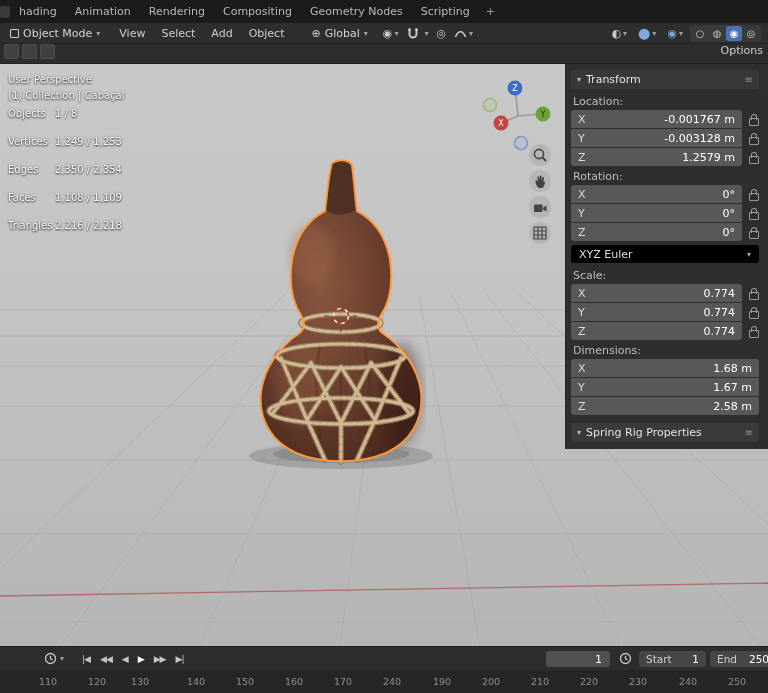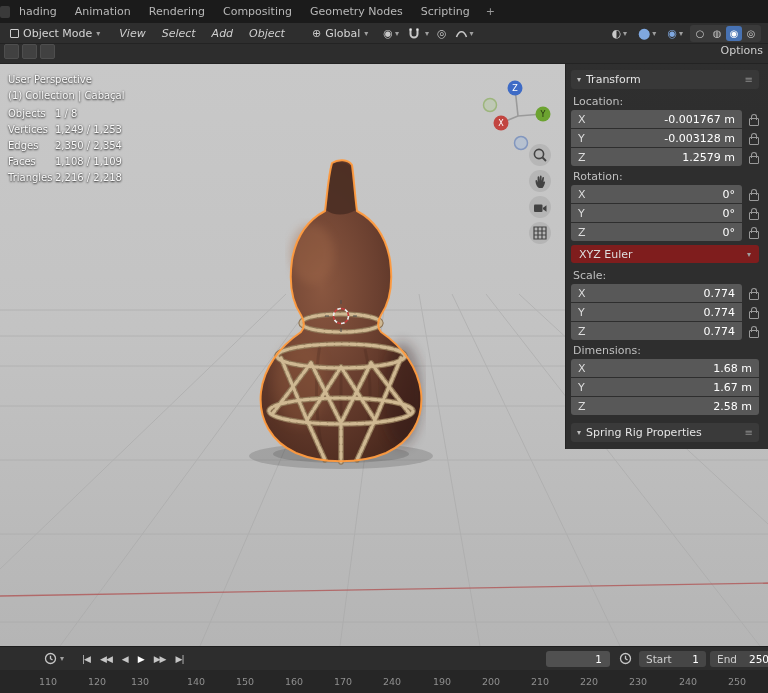--- a/index.html
+++ b/index.html
@@ -11,60 +11,60 @@
   .app-icon { width:10px; height:12px; margin-left:0; background:#3a3a3a; border-radius:2px; flex:0 0 auto; }
   .tab { padding:5px 9px; line-height:23px; color:#b8b8b8; font-size:11px; white-space:nowrap; }
   .tab.plus { color:#9a9a9a; padding:0 7px; }
 
   
   .hdr { position:absolute; top:23px; left:0; right:0; height:21px; background:#2e2e2e; border-bottom:1px solid #232323; display:flex; align-items:center; padding:0 5px; }
   .chip { display:flex; align-items:center; gap:4px; padding:0 5px; height:18px; border-radius:3px; color:#d4d4d4; white-space:nowrap; }
   .cube-icon { width:9px; height:9px; border:1.2px solid #cfcfcf; border-radius:1px; display:inline-block; }
   .chev { font-size:8px; color:#9f9f9f; }
   .menus { display:flex; margin-left:6px; }
-  .menu { padding:0 8px; line-height:21px; color:#cfcfcf;font-style:italic; }
+  .menu { padding:0 8px; line-height:21px; color:#cfcfcf; }
   .glyph { font-size:11px; color:#c8c8c8; }
   .iconbtn { display:flex; align-items:center; gap:2px; padding:0 4px; height:18px; border-radius:3px; }
   .rightcluster { margin-left:auto; display:flex; align-items:center; gap:3px; padding-right:2px; }
   .pill { display:flex; align-items:center; gap:1px; background:#3a3a3a; border-radius:3px; padding:0 2px; height:17px; }
   .sphbtn { width:16px; height:15px; display:flex; align-items:center; justify-content:center; border-radius:3px; font-size:10px; color:#c6c6c6; }
   .sphbtn.active { background:#4772b3; color:#fff; }
   .blueglyph { color:#7fa8e0; }
 
   
   .toolhdr { position:absolute; top:44px; left:0; right:0; height:20px; background:#2d2d2d; border-bottom:1px solid #232323; display:flex; align-items:flex-start; padding:0 4px; }
   .ticon { width:15px; height:15px; background:#414141; border:1px solid #4e4e4e; border-radius:2px; margin-right:3px; }
   .opts { margin-left:auto; color:#cfcfcf; padding-right:1px; white-space:nowrap; }
 
   
   .viewport { position:absolute; top:64px; left:0; width:768px; height:582px; background:linear-gradient(180deg,#c8c8c8 0%,#c3c3c3 45%,#b5b5b5 100%); overflow:hidden; }
   .scene { position:absolute; left:0; top:0; }
   .ovl { position:absolute; left:8px; color:#fafafa; font-size:10px; text-shadow:0 1px 2px rgba(40,40,40,.95), 0 0 2px rgba(40,40,40,.5); white-space:nowrap; }
-  .stats { position:absolute; left:8px; top:44px; display:grid; grid-template-columns:47px auto; row-gap:5px; font-size:10px; color:#fafafa; text-shadow:0 1px 2px rgba(40,40,40,.95), 0 0 2px rgba(40,40,40,.5); }
+  .stats { position:absolute; left:8px; top:44px; display:grid; grid-template-columns:47px auto; row-gap:17px; font-size:10px; color:#fafafa; text-shadow:0 1px 2px rgba(40,40,40,.95), 0 0 2px rgba(40,40,40,.5); }
   .gizmo { position:absolute; left:468px; top:6px; }
   .vbtn { position:absolute; left:529px; width:22px; height:22px; border-radius:50%; background:rgba(110,110,110,.18); display:flex; align-items:center; justify-content:center; }
 
   
   .npanel { position:absolute; top:64px; right:0; width:203px; background:rgba(41,41,41,.97); border-left:1px solid #242424; padding:6px 9px 7px 5px; }
   .panelhdr { height:19px; background:#383838; border-radius:3px; display:flex; align-items:center; gap:5px; padding:0 6px; color:#e3e3e3; margin-bottom:2px; }
   .panelhdr .title { flex:1; font-size:11px; }
   .panelhdr .chevp { font-size:8px; color:#bdbdbd; }
   .panelhdr .drag { color:#8a8a8a; font-size:10px; }
   .sectlabel { height:19px; line-height:22px; color:#bfbfbf; padding-left:2px; }
   .fgroup { display:flex; flex-direction:column; gap:1px; }
   .rowline { display:flex; align-items:center; gap:6px; }
   .frow { flex:1; height:18px; background:#585858; display:flex; align-items:center; padding:0 7px; }
   .fgroup .rowline:first-child .frow { border-radius:3px 3px 0 0; }
   .fgroup .rowline:last-child .frow { border-radius:0 0 3px 3px; }
   .axis { color:#dcdcdc; width:13px; }
   .val { flex:1; text-align:right; color:#fff; }
   .lock { position:relative; width:11px; height:11px; flex:0 0 11px; }
   .lock::after { content:""; position:absolute; left:1px; top:4.5px; width:8px; height:5.5px; border:1px solid #9a9a9a; border-radius:1px; }
   .lock::before { content:""; position:absolute; left:2.8px; top:0.5px; width:4.5px; height:4.5px; border:1px solid #9a9a9a; border-bottom:none; border-radius:3px 3px 0 0; }
-  .dropdown { height:18px; background:#7f1d1d; border-radius:3px; display:flex; align-items:center; padding:0 8px; margin:4px 0 2px; color:#dedede; }
+  .dropdown { height:18px; background:#000000; border-radius:3px; display:flex; align-items:center; padding:0 8px; margin:4px 0 2px; color:#dedede; }
   .dropdown .dtext { flex:1; }
   .springhdr { margin-top:8px; margin-bottom:0; background:#3a3a3a; }
 
   
   .timeline { position:absolute; left:0; right:0; top:646px; height:24px; background:#2d2d2d; border-top:1px solid #1e1e1e; display:flex; align-items:center; padding:0 6px; }
   .tl-editor { display:flex; align-items:center; gap:3px; margin-left:38px; }
   .transport { display:flex; align-items:center; gap:10px; margin-left:18px; }
   .tbtn { font-size:9px; letter-spacing:-1px; color:#c6c6c6; }
   .tbtn.play { color:#ffffff; }
   .tl-spacer { flex:1; }

